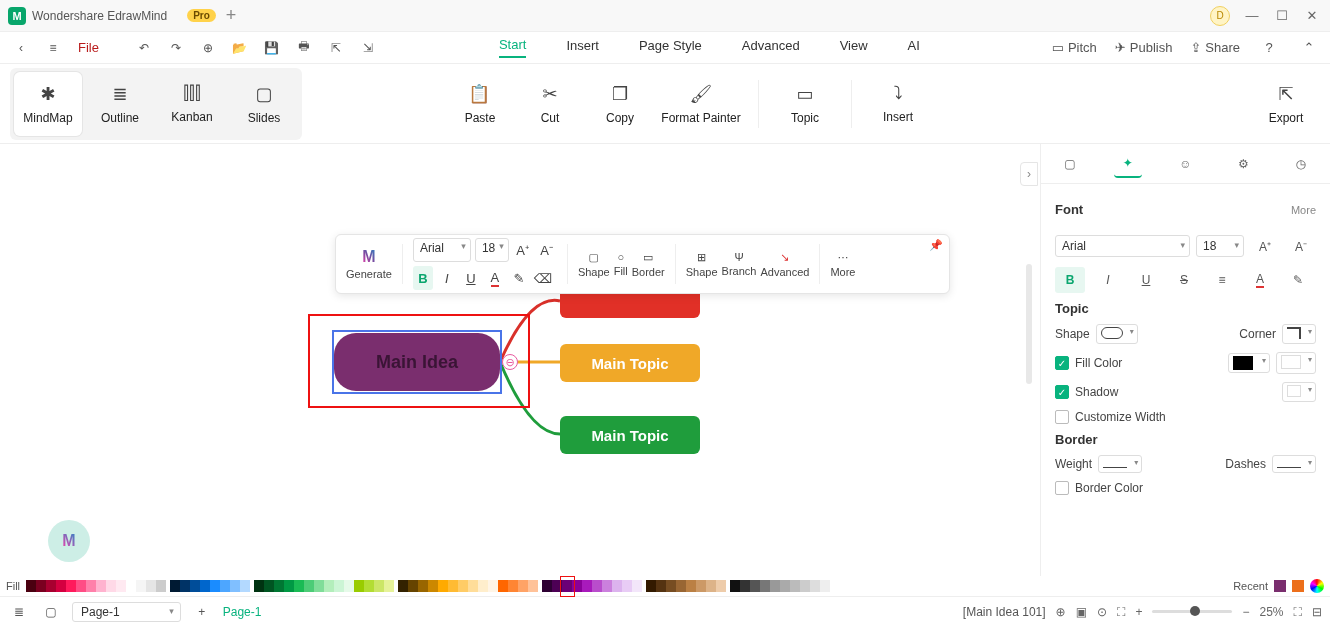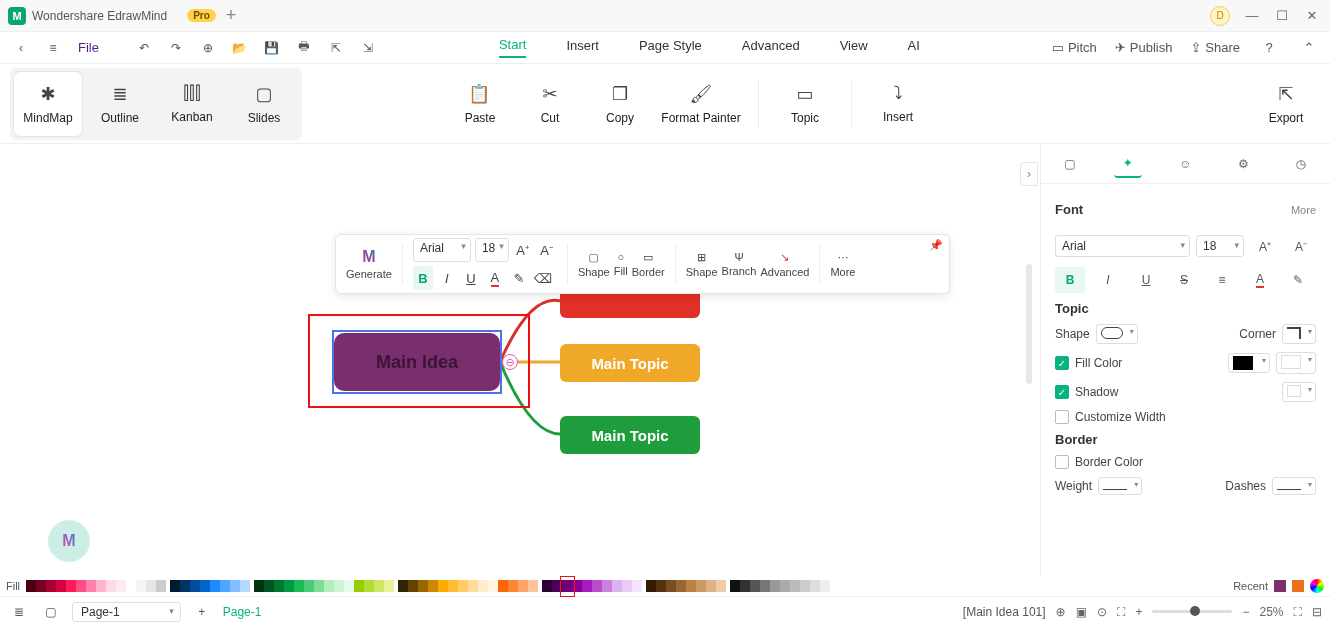--- a/index.html
+++ b/index.html
@@ -15,21 +15,21 @@
 .doc-tab-close { color:#999; font-size:14px; margin-left:40px;}
 .tab-plus { color:#888; font-size:18px; margin-left:10px;}
 .title-spacer { flex: 1; }
 .win-btns { display: flex; align-items: center; gap: 14px; margin-right: 10px; }
 .user-avatar { width: 20px; height: 20px; border-radius: 50%; background: #fff4c5; border:1px solid #f0d060; display:flex; align-items:center; justify-content:center; font-size:10px; color:#b88700;}
 .win-btn { width: 16px; height: 16px; color: #666; display:flex; align-items:center; justify-content:center; font-size:13px; }
 
 
 .menu-bar { height: 32px; display: flex; align-items: center; padding: 0 10px; border-bottom: 1px solid #eee; gap: 10px; }
 .icon-btn { width: 22px; height: 22px; display: flex; align-items: center; justify-content: center; color: #555; border-radius: 3px; }
-.file-label { font-size: 13px; color:#4c1d95; margin: 0 4px; }
+.file-label { font-size: 13px; color:#b91c1c; margin: 0 4px; }
 .tabs { display: flex; gap: 40px; margin-left: 110px; align-items: center; }
 .tab-item { font-size: 13px; color: #333; padding-bottom:4px;}
 .tab-item.active { color: #08b37e; border-bottom: 2px solid #08b37e; font-weight:500;}
 .menu-spacer { flex: 1; }
 .right-actions { display: flex; gap: 18px; align-items: center; color:#555; font-size:13px; }
 .ra-item { display:flex; align-items:center; gap:4px; }
 
 
 .ribbon { height: 80px; display: flex; align-items: center; padding: 6px 10px; border-bottom: 1px solid #eee; gap: 2px; }
 .ribbon-group { display: flex; gap: 4px; padding: 4px; border-radius: 6px; }
@@ -46,21 +46,21 @@
 .canvas { flex: 1; position: relative; background: #fff; overflow:hidden;}
 .float-toolbar { position:absolute; left:335px; top:90px; width:615px; height:60px; background:#fff; border:1px solid #e5e5e5; border-radius:6px; box-shadow:0 2px 8px rgba(0,0,0,0.1); display:flex; align-items:center; padding:0 10px; gap:4px; }
 .ft-col { display:flex; flex-direction:column; align-items:center; gap:2px; font-size:11px; color:#444;}
 .ft-sep { width:1px; height:40px; background:#eee; margin:0 6px;}
 .ft-select { border:1px solid #ddd; border-radius:3px; padding:2px 16px 2px 6px; font-size:12px; position:relative; }
 .ft-select::after{content:"▾"; position:absolute; right:4px; top:2px; font-size:9px; color:#888;}
 .ft-icon { width:20px; height:24px; display:flex; align-items:center; justify-content:center; font-size:13px; color:#444;}
 .ft-icon.bold { color:#0ba66f; font-weight:bold; background:#e7f7f1; border-radius:3px;}
 .generate-icon{ font-size:16px; background:linear-gradient(45deg,#ff3cac,#784ba0,#2b86c5); -webkit-background-clip:text; color:transparent; font-weight:bold;}
 
-.node { position:absolute; border-radius:10px; color:#fff; font-weight:bold; display:flex; align-items:center; justify-content:center; }
+.node { position:absolute; border-radius:22px; color:#fff; font-weight:bold; display:flex; align-items:center; justify-content:center; }
 .main-idea-wrap { position:absolute; left:308px; top:170px; width:222px; height:94px; border:2px solid #e11; }
 .main-idea-sel { position:absolute; left:22px; top:14px; width:170px; height:64px; border:2px solid #4a74e8; }
 .main-idea { left:334px; top:189px; width:166px; height:58px; background:#7a2e6e; font-size:18px; color:#3a1435; }
 .topic1 { left:560px; top:140px; width:140px; height:34px; background:#e13027; font-size:15px; border-radius:6px;}
 .topic2 { left:560px; top:200px; width:140px; height:38px; background:#f0a828; font-size:15px; border-radius:6px;}
 .topic3 { left:560px; top:272px; width:140px; height:38px; background:#1f9d3c; font-size:15px; border-radius:6px;}
 svg.connectors{position:absolute; left:0; top:0; pointer-events:none;}
 .collapse-btn{position:absolute; left:502px; top:210px; width:16px; height:16px; border:1.5px solid #e85ba0; border-radius:50%; background:#fff; display:flex; align-items:center; justify-content:center; color:#e85ba0; font-size:11px;}
 
 .ai-bubble{position:absolute; left:48px; bottom:14px; width:42px; height:42px; border-radius:50%; background:#cdeee6; display:flex; align-items:center; justify-content:center;}
@@ -367,30 +367,30 @@
         <span style="flex:1"></span>
         <div class="mini-select"><span style="width:14px;height:12px;background:#fff;border:1px solid #ddd;display:inline-block"></span></div>
       </div>
       <div class="sp-row">
           <span class="sp-check"></span>
           <span class="sp-label">Customize Width</span>
         </div>
 
       <div class="sp-section-title">Border</div>
       <div class="sp-row">
-          <span class="sp-check"></span>
-          <span class="sp-label">Border Color</span>
-        </div>
-      <div class="sp-row">
         <span class="sp-label">Weight</span>
         <div class="mini-select"><span class="line-sample"></span></div>
         <span style="flex:1"></span>
         <span class="sp-label">Dashes</span>
         <div class="mini-select"><span class="line-sample"></span></div>
       </div>
+      <div class="sp-row">
+          <span class="sp-check"></span>
+          <span class="sp-label">Border Color</span>
+        </div>
     </div>
   </div>
 </div>
 
 <div class="color-strip-row">
   <span class="cs-label">Fill</span>
   <div class="color-strip" id="palette">
       <div style="background: rgb(74, 0, 16);"></div>
       <div style="background: rgb(122, 0, 32);"></div>
       <div style="background: rgb(168, 0, 48);"></div>

